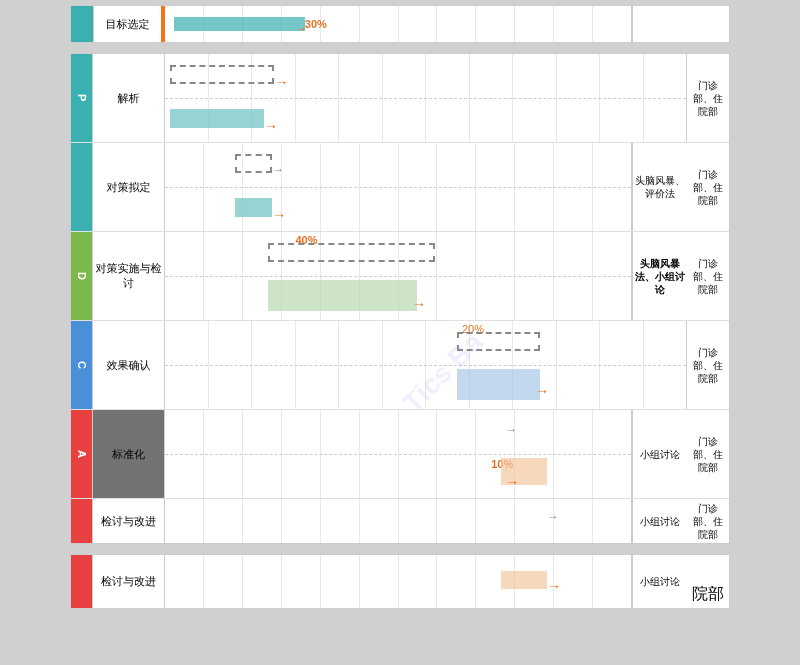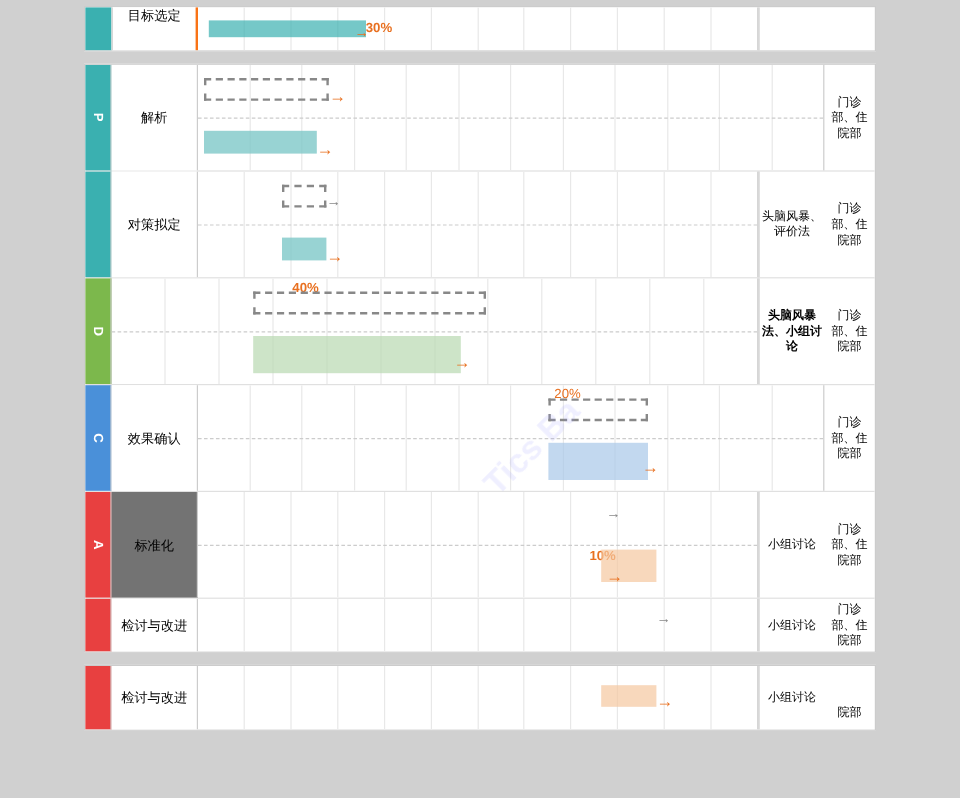--- a/index.html
+++ b/index.html
@@ -48,21 +48,21 @@
       overflow: hidden;
     }
   </style>
 </head>
 <body>
 <div class="page-container">
 
   <div class="card-top" style="margin-top:5px;">
     <div style="display:flex; height:100%; align-items:center;">
       <div style="width:22px; background:#3ab0b0; height:100%; flex-shrink:0;"></div>
-      <div style="width:72px; height:100%; display:flex; align-items:flex-start; justify-content:center; font-size:11px; border-left:1px solid #ccc; border-right:2px solid #f97316; background:white;">
+      <div style="width:72px; height:100%; display:flex; align-items:center; justify-content:center; font-size:11px; border-left:1px solid #ccc; border-right:4px solid #f97316; background:white;">
         <span>目标选定</span>
       </div>
       <div style="flex:1; height:100%; position:relative; border-right:1px solid #ccc; overflow:hidden;">
 
         <div style="display:flex; position:absolute; top:0; left:0; width:100%; height:100%;">
           <div style="flex:1; border-right:1px solid #e8e8e8;"></div>
           <div style="flex:1; border-right:1px solid #e8e8e8;"></div>
           <div style="flex:1; border-right:1px solid #e8e8e8;"></div>
           <div style="flex:1; border-right:1px solid #e8e8e8;"></div>
           <div style="flex:1; border-right:1px solid #e8e8e8;"></div>
@@ -150,20 +150,21 @@
 
         <div style="position:absolute; left:15%; top:62%; height:22%; background:#7ec8c8; width:8%; opacity:0.8;"></div>
         <div style="position:absolute; left:23%; top:70%; font-size:14px; color:#e87020;">→</div>
       </div>
       <div style="width:55px; display:flex; align-items:center; justify-content:center; text-align:center; font-size:10px; border-left:1px solid #ccc; flex-shrink:0; padding:2px; height:88px; line-height:1.3;">头脑风暴、评价法</div>
       <div style="width:42px; display:flex; align-items:center; justify-content:center; text-align:center; font-size:10px; flex-shrink:0; padding:2px; height:88px; line-height:1.3;">门诊部、住院部</div>
     </div>
 
     <div style="display:flex; border-bottom:1px solid #e0e0e0;">
       <div style="width:22px; background:#7cb84c; display:flex; align-items:center; justify-content:center; color:white; font-size:11px; font-weight:bold; writing-mode:vertical-rl; flex-shrink:0; height:88px; border-right:1px solid #ccc;">D</div>
+      <div style="width:72px; display:flex; align-items:center; justify-content:center; text-align:center; font-size:11px; border-right:1px solid #ccc; flex-shrink:0; padding:4px 2px; height:88px; background:white;">对策实施与检讨</div>
       <div style="flex:1; height:88px; position:relative; border-right:1px solid #ccc; overflow:hidden;">
         <div style="display:flex; position:absolute; top:0; left:0; width:100%; height:100%;">
           <div style="flex:1; border-right:1px solid #e8e8e8;"></div>
           <div style="flex:1; border-right:1px solid #e8e8e8;"></div>
           <div style="flex:1; border-right:1px solid #e8e8e8;"></div>
           <div style="flex:1; border-right:1px solid #e8e8e8;"></div>
           <div style="flex:1; border-right:1px solid #e8e8e8;"></div>
           <div style="flex:1; border-right:1px solid #e8e8e8;"></div>
           <div style="flex:1; border-right:1px solid #e8e8e8;"></div>
           <div style="flex:1; border-right:1px solid #e8e8e8;"></div>
@@ -289,19 +290,19 @@
           <div style="flex:1; border-right:1px solid #e8e8e8;"></div>
           <div style="flex:1; border-right:1px solid #e8e8e8;"></div>
           <div style="flex:1; border-right:1px solid #e8e8e8;"></div>
           <div style="flex:1;"></div>
         </div>
 
         <div style="position:absolute; left:72%; top:30%; height:35%; background:#f5c8a0; width:10%; opacity:0.7;"></div>
         <div style="position:absolute; left:82%; top:40%; font-size:14px; color:#e87020;">→</div>
       </div>
       <div style="width:55px; height:100%; border-left:1px solid #ccc; flex-shrink:0; display:flex; align-items:center; justify-content:center; text-align:center; font-size:10px; padding:2px; line-height:1.3;">小组讨论</div>
-      <div style="width:42px; height:100%; flex-shrink:0; display:flex; align-items:center; justify-content:center; text-align:center; font-size:10px; padding:2px; line-height:1.3;margin-top:26px;">院部</div>
+      <div style="width:42px; height:100%; flex-shrink:0; display:flex; align-items:center; justify-content:center; text-align:center; font-size:16px; padding:2px; line-height:1.3;margin-top:26px;">院部</div>
     </div>
   </div>
 
   <div style="position:fixed; top:50%; left:55%; transform:rotate(-45deg) translate(-50%,-50%); font-size:28px; color:rgba(150,150,255,0.15); font-weight:bold; pointer-events:none; white-space:nowrap; z-index:1000;">Tics Ba</div>
 
 </div>
 
 </body></html>

